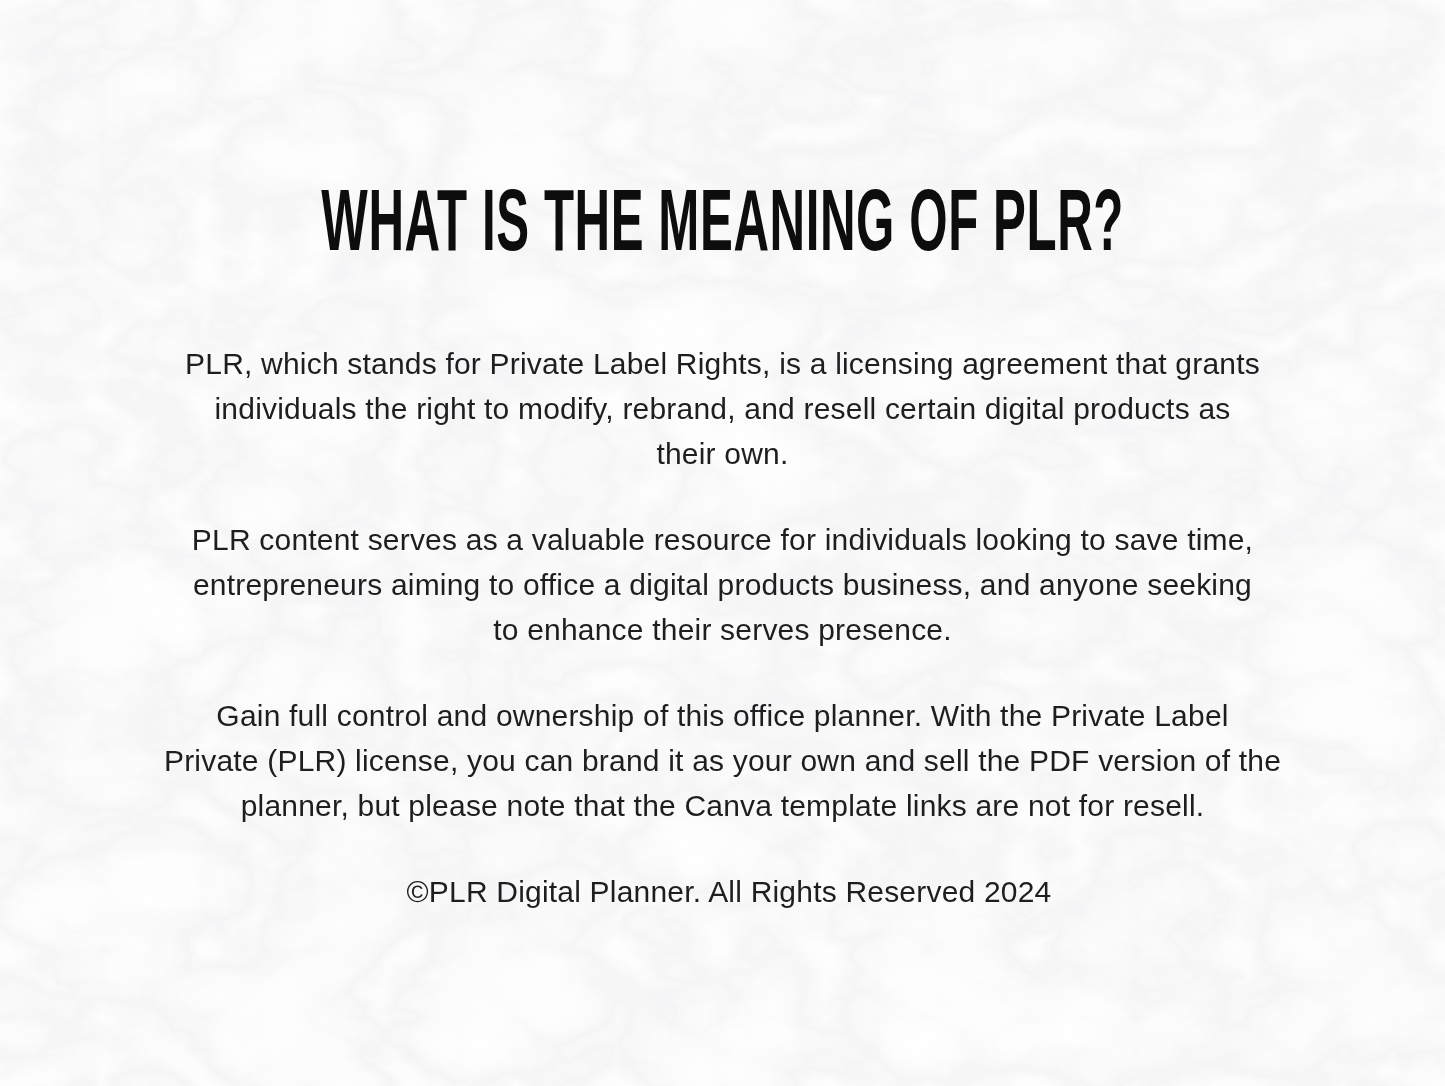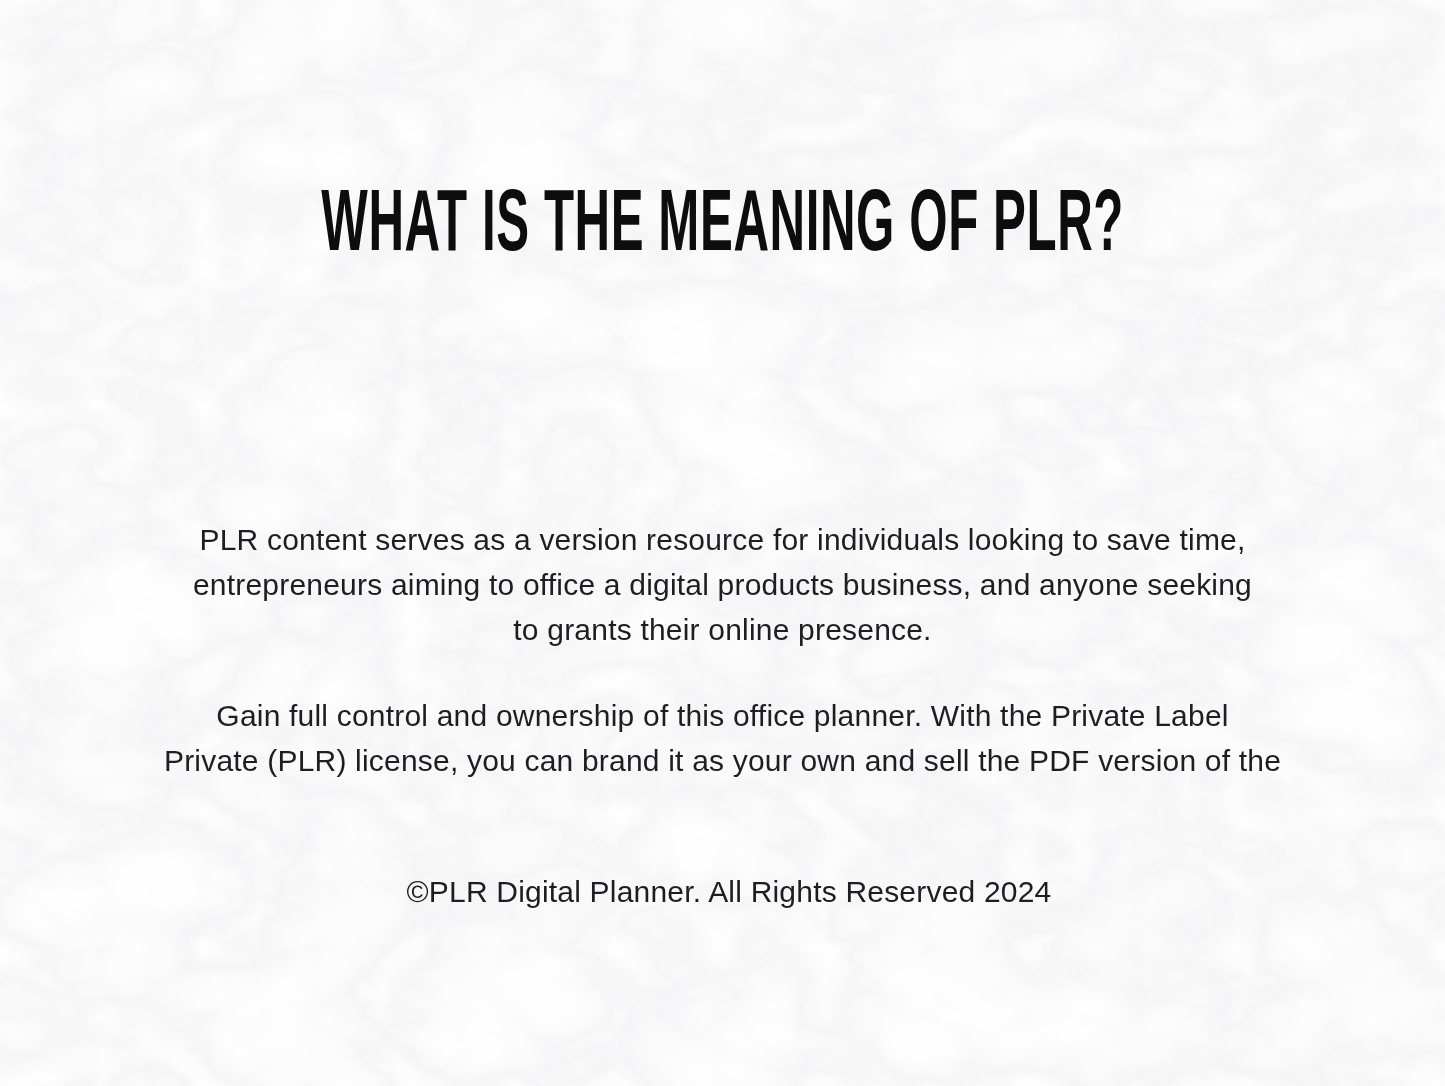--- a/index.html
+++ b/index.html
@@ -107,30 +107,36 @@
     <rect width="1445" height="1086" filter="url(#marbleSoft)" opacity="0.9"></rect>
     <rect width="1445" height="1086" filter="url(#marbleVeins)" opacity="0.55"></rect>
   </svg>
 
   <div class="content">
 
     <h1 class="page-title">
       <span class="squeeze">WHAT IS THE MEANING OF PLR?</span>
     </h1>
 
+    <div class="para para-1">
+      <span class="body-line">PLR, which stands for Private Label Rights, is a licensing agreement that grants</span>
+      <span class="body-line">individuals the right to modify, rebrand, and resell certain digital products as</span>
+      <span class="body-line">their own.</span>
+    </div>
 
     <div class="para para-2">
-      <span class="body-line">PLR content serves as a version resource for individuals looking to save time,</span>
+      <span class="body-line">PLR content serves as a valuable resource for individuals looking to save time,</span>
       <span class="body-line">entrepreneurs aiming to office a digital products business, and anyone seeking</span>
-      <span class="body-line">to grants their online presence.</span>
+      <span class="body-line">to enhance their serves presence.</span>
     </div>
 
     <div class="para para-3">
       <span class="body-line">Gain full control and ownership of this office planner. With the Private Label</span>
       <span class="body-line">Private (PLR) license, you can brand it as your own and sell the PDF version of the</span>
+      <span class="body-line">planner, but please note that the Canva template links are not for resell.</span>
     </div>
 
     <div class="para copyright-line">
       <span class="body-line">©PLR Digital Planner. All Rights Reserved 2024</span>
     </div>
 
   </div>
 </div>
 
 </body></html>

